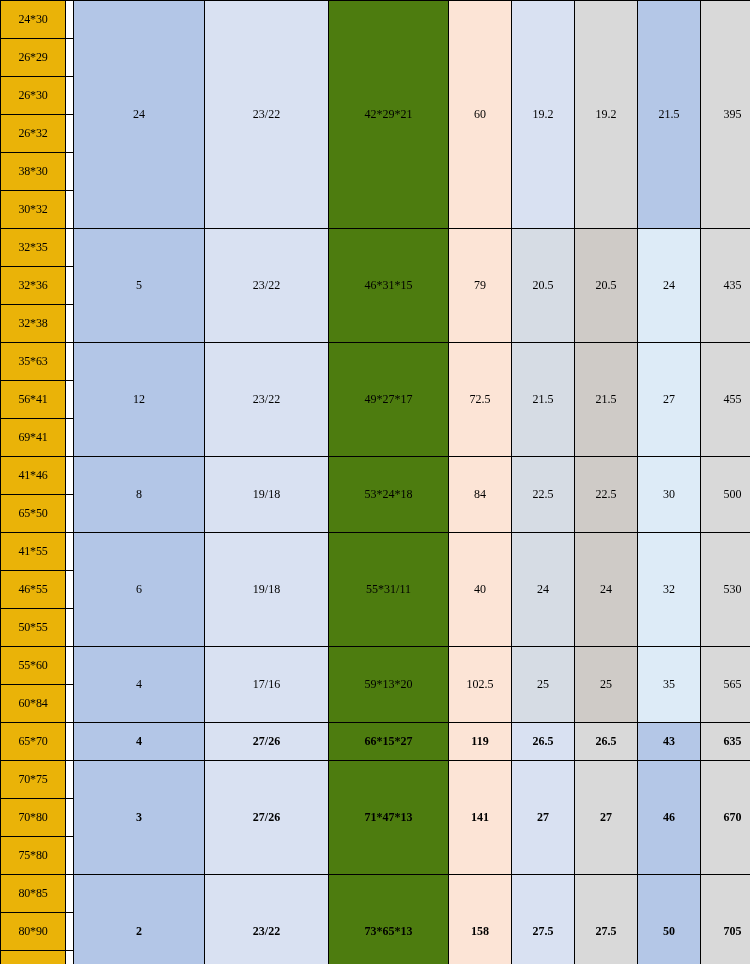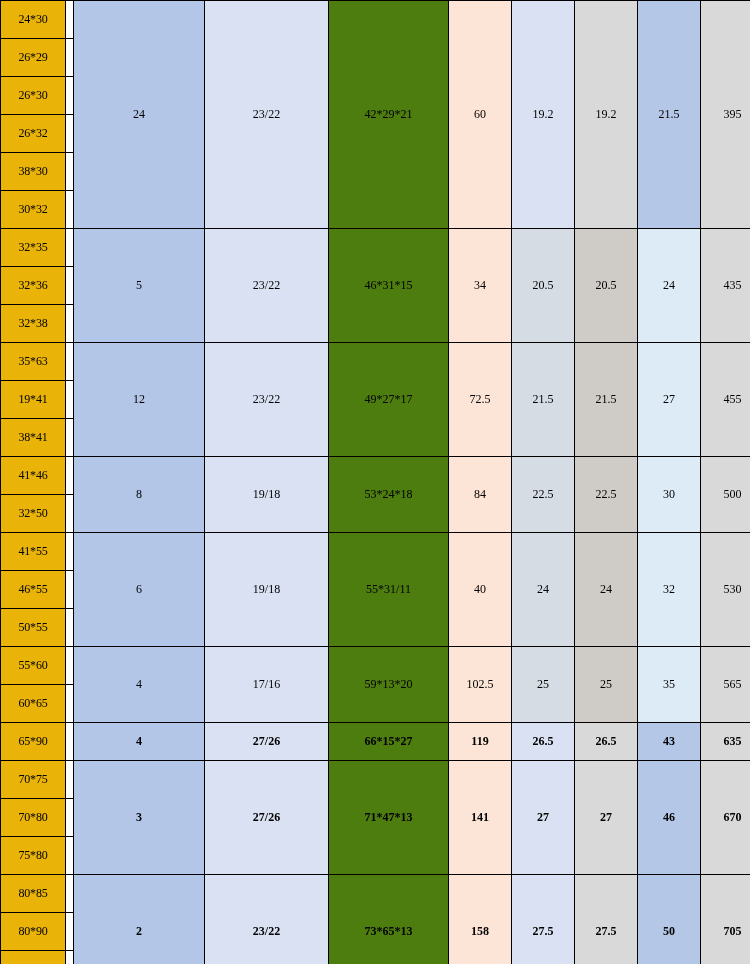--- a/index.html
+++ b/index.html
@@ -110,21 +110,21 @@
         <tr>
           <td class="lab">30*32</td>
           <td class="pad"></td>
         </tr>
         <tr>
           <td class="lab">32*35</td>
           <td class="pad"></td>
           <td class="c1 w1 norm" rowspan="3">5</td>
           <td class="c2 w2 norm" rowspan="3">23/22</td>
           <td class="c3 w3 norm" rowspan="3">46*31*15</td>
-          <td class="c4 w4 norm" rowspan="3">34</td>
+          <td class="c4 w4 norm" rowspan="3">79</td>
           <td class="c5b w5 norm" rowspan="3">20.5</td>
           <td class="c6b w6 norm" rowspan="3">20.5</td>
           <td class="c7b w7 norm" rowspan="3">24</td>
           <td class="c8 w8 norm" rowspan="3">435</td>
         </tr>
         <tr>
           <td class="lab">32*36</td>
           <td class="pad"></td>
         </tr>
         <tr>
@@ -137,41 +137,41 @@
           <td class="c1 w1 norm" rowspan="3">12</td>
           <td class="c2 w2 norm" rowspan="3">23/22</td>
           <td class="c3 w3 norm" rowspan="3">49*27*17</td>
           <td class="c4 w4 norm" rowspan="3">72.5</td>
           <td class="c5b w5 norm" rowspan="3">21.5</td>
           <td class="c6b w6 norm" rowspan="3">21.5</td>
           <td class="c7b w7 norm" rowspan="3">27</td>
           <td class="c8 w8 norm" rowspan="3">455</td>
         </tr>
         <tr>
-          <td class="lab">19*41</td>
-          <td class="pad"></td>
-        </tr>
-        <tr>
-          <td class="lab">38*41</td>
+          <td class="lab">56*41</td>
+          <td class="pad"></td>
+        </tr>
+        <tr>
+          <td class="lab">69*41</td>
           <td class="pad"></td>
         </tr>
         <tr>
           <td class="lab">41*46</td>
           <td class="pad"></td>
           <td class="c1 w1 norm" rowspan="2">8</td>
           <td class="c2 w2 norm" rowspan="2">19/18</td>
           <td class="c3 w3 norm" rowspan="2">53*24*18</td>
           <td class="c4 w4 norm" rowspan="2">84</td>
           <td class="c5b w5 norm" rowspan="2">22.5</td>
           <td class="c6b w6 norm" rowspan="2">22.5</td>
           <td class="c7b w7 norm" rowspan="2">30</td>
           <td class="c8 w8 norm" rowspan="2">500</td>
         </tr>
         <tr>
-          <td class="lab">32*50</td>
+          <td class="lab">65*50</td>
           <td class="pad"></td>
         </tr>
         <tr>
           <td class="lab">41*55</td>
           <td class="pad"></td>
           <td class="c1 w1 norm" rowspan="3">6</td>
           <td class="c2 w2 norm" rowspan="3">19/18</td>
           <td class="c3 w3 norm" rowspan="3">55*31/11</td>
           <td class="c4 w4 norm" rowspan="3">40</td>
           <td class="c5b w5 norm" rowspan="3">24</td>
@@ -193,25 +193,25 @@
           <td class="c1 w1 norm" rowspan="2">4</td>
           <td class="c2 w2 norm" rowspan="2">17/16</td>
           <td class="c3 w3 norm" rowspan="2">59*13*20</td>
           <td class="c4 w4 norm" rowspan="2">102.5</td>
           <td class="c5b w5 norm" rowspan="2">25</td>
           <td class="c6b w6 norm" rowspan="2">25</td>
           <td class="c7b w7 norm" rowspan="2">35</td>
           <td class="c8 w8 norm" rowspan="2">565</td>
         </tr>
         <tr>
-          <td class="lab">60*65</td>
-          <td class="pad"></td>
-        </tr>
-        <tr>
-          <td class="lab">65*90</td>
+          <td class="lab">60*84</td>
+          <td class="pad"></td>
+        </tr>
+        <tr>
+          <td class="lab">65*70</td>
           <td class="pad"></td>
           <td class="c1 w1 bold" rowspan="1">4</td>
           <td class="c2 w2 bold" rowspan="1">27/26</td>
           <td class="c3 w3 bold" rowspan="1">66*15*27</td>
           <td class="c4 w4 bold" rowspan="1">119</td>
           <td class="c5a w5 bold" rowspan="1">26.5</td>
           <td class="c6a w6 bold" rowspan="1">26.5</td>
           <td class="c7a w7 bold" rowspan="1">43</td>
           <td class="c8 w8 bold" rowspan="1">635</td>
         </tr>

